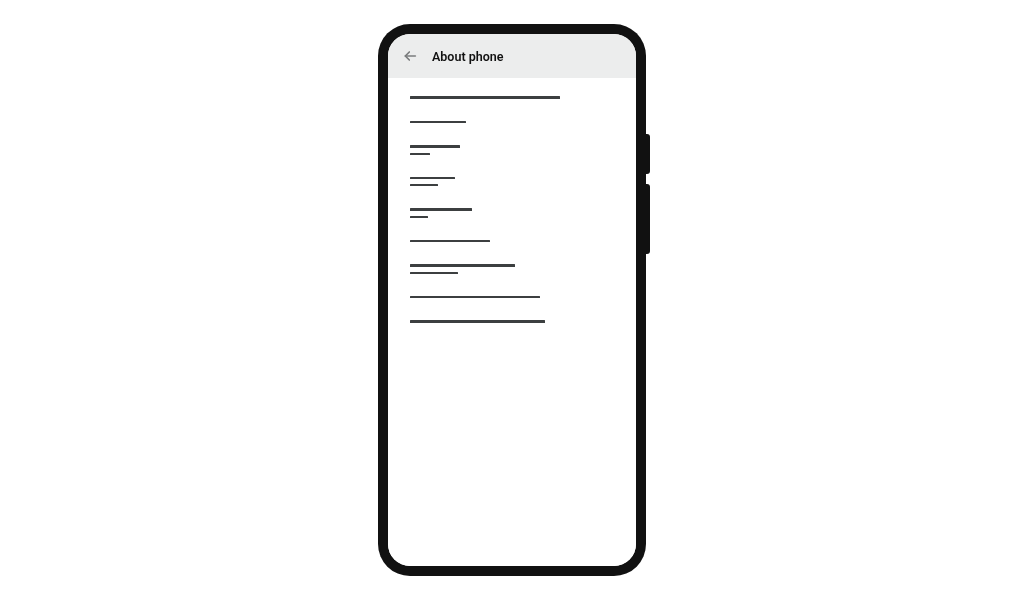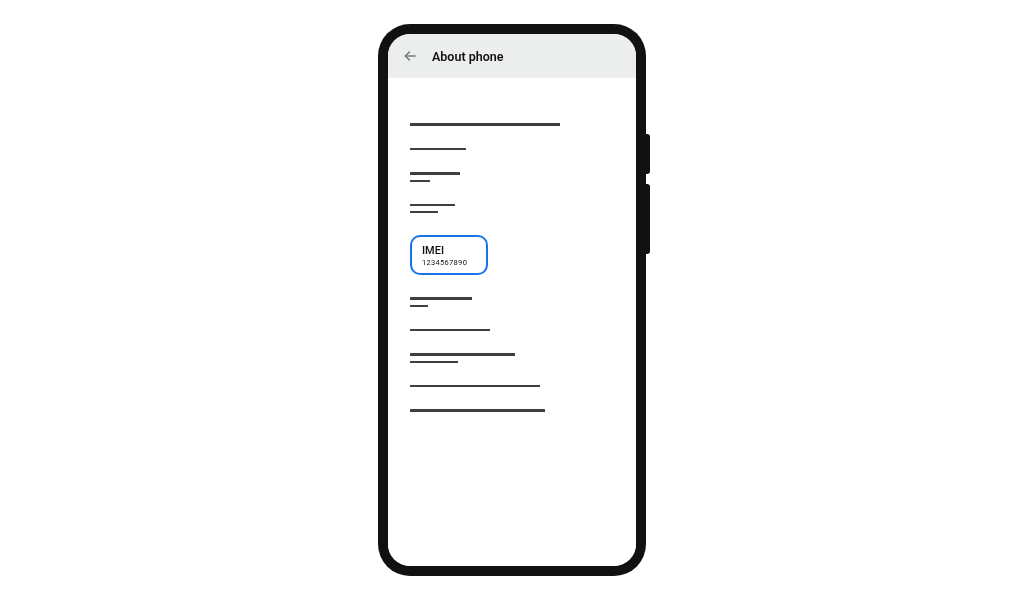--- a/index.html
+++ b/index.html
@@ -43,21 +43,20 @@
       border-radius: 0 3px 3px 0;
     }
     .screen {
       width: 100%;
       height: 100%;
       background: #ffffff;
       border-radius: 22px;
       overflow: hidden;
       display: flex;
       flex-direction: column;
-      gap: 27px;
     }
     .header {
       background: #eceded;
       height: 44px;
       display: flex;
       align-items: center;
       padding: 0 14px;
       gap: 14px;
     }
     .back-icon {
@@ -141,24 +140,20 @@
       <div class="row">
         <div class="line" style="width: 50px;"></div>
         <div class="line sub" style="width: 20px;"></div>
       </div>
 
       <div class="row">
         <div class="line" style="width: 45px;"></div>
         <div class="line sub" style="width: 28px;"></div>
       </div>
 
-      <div class="highlight-box">
-        <div class="highlight-label">IMEI</div>
-        <div class="highlight-value">1234567890</div>
-      </div>
 
       <div class="row">
         <div class="line" style="width: 62px;"></div>
         <div class="line sub" style="width: 18px;"></div>
       </div>
 
       <div class="row">
         <div class="line" style="width: 80px;"></div>
       </div>
 

